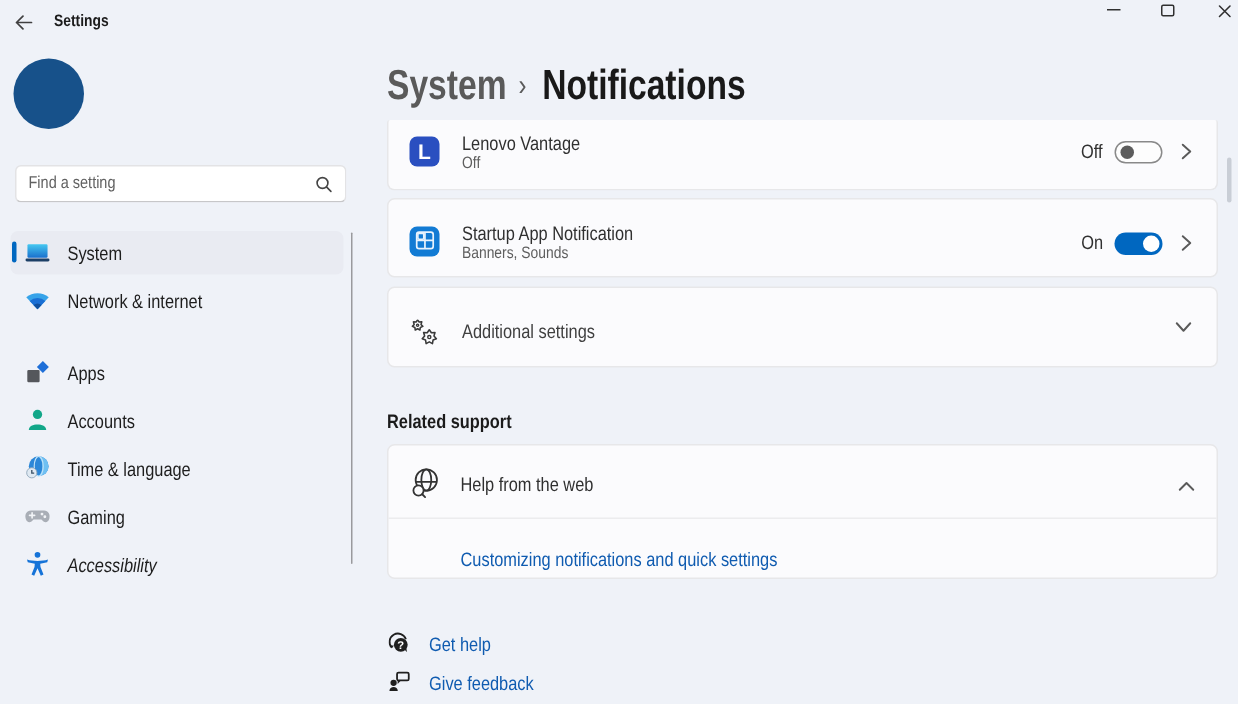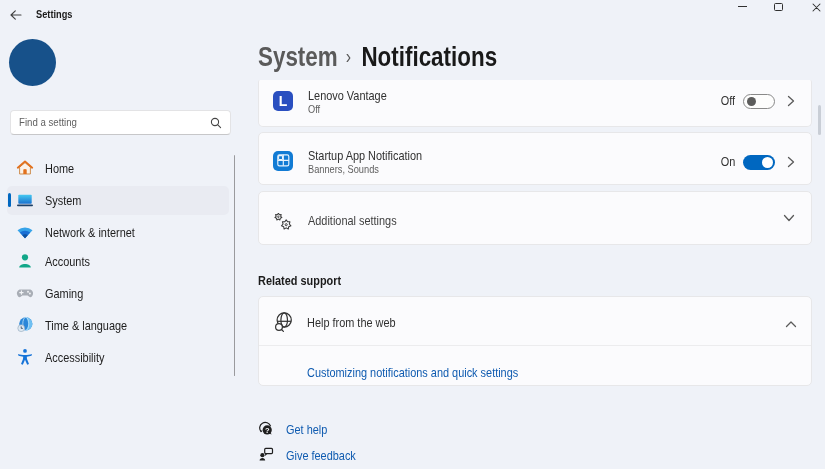--- a/index.html
+++ b/index.html
@@ -27,82 +27,81 @@
 
 <div class="abs" style="left:10px; top:110px; width:221px; height:25px; background:#ffffff; border:1px solid #e3e3e5; border-bottom:1px solid #c7c7c9; border-radius:4px;">
   <div class="abs tx" style="left:8px; top:5px; font-size:11.5px; color:#616161;">Find a setting</div>
   <svg class="abs" style="right:8px; top:6px;" width="12" height="12" viewBox="0 0 12 12">
     <circle cx="5" cy="5" r="3.6" fill="none" stroke="#454545" stroke-width="1.1"></circle>
     <path d="M7.8 7.8 L10.6 10.6" stroke="#454545" stroke-width="1.1" stroke-linecap="round"></path>
   </svg>
 </div>
 
 <div id="nav" class="abs" style="left:7px; top:153.5px; width:222px;">
-  <div style="position:relative; height:29px; margin-bottom:3px; border-radius:5px; ">
-
-    <div style="position:absolute; left:9px; top:5.5px; width:18px; height:18px;"><svg width="18" height="18" viewBox="0 0 18 18">
-          <path d="M3.6 8.2 V15 H14.4 V8.2 L9 3.6 Z" fill="#fbf3ea" stroke="#c9833e" stroke-width="0.9" stroke-linejoin="round"></path>
-          <path d="M1.8 8.7 L9 2.4 L16.2 8.7" fill="none" stroke="#e2711d" stroke-width="1.9" stroke-linejoin="round" stroke-linecap="round"></path>
-          <path d="M7.3 15 V10.5 Q9 9.6 10.7 10.5 V15 Z" fill="#e2711d"></path>
-        </svg></div>
-    <div class="tx" style="position:absolute; left:38px; top:7.5px; font-size:13px; color:#1d1d1d;">Home</div>
-  </div>
   <div style="position:relative; height:29px; margin-bottom:3px; border-radius:5px; background:#e9ebf2;">
     <div style="position:absolute; left:1px; top:7.5px; width:3px; height:14px; border-radius:2px; background:#0067c0;"></div>
     <div style="position:absolute; left:9px; top:5.5px; width:18px; height:18px;"><svg width="18" height="18" viewBox="0 0 18 18">
           <defs>
             <linearGradient id="lg1" x1="0" y1="0" x2="0" y2="1">
               <stop offset="0" stop-color="#45c8f1"></stop>
               <stop offset="1" stop-color="#1a70cd"></stop>
             </linearGradient>
           </defs>
           <rect x="2.3" y="3.8" width="13.4" height="9" rx="0.8" fill="url(#lg1)"></rect>
           <rect x="1" y="13.4" width="16" height="1.9" rx="0.95" fill="#1c3f66"></rect>
         </svg></div>
     <div class="tx" style="position:absolute; left:38px; top:7.5px; font-size:13px; color:#1d1d1d;">System</div>
   </div>
-  <div style="position:relative; height:29px; margin-bottom:0; border-radius:5px; ">
+  <div style="position:relative; height:29px; margin-bottom:19px; border-radius:5px; ">
 
     <div style="position:absolute; left:9px; top:5.5px; width:18px; height:18px;"><svg width="18" height="18" viewBox="0 0 18 18">
           <path d="M1.5 7.2 A11.5 11.5 0 0 1 16.5 7.2 L9 15.2 Z" fill="#36a3e9"></path>
           <path d="M3.8 9.6 A8 8 0 0 1 14.2 9.6 L9 15.2 Z" fill="#1a6fd4"></path>
           <path d="M6.3 12.3 A4.5 4.5 0 0 1 11.7 12.3 L9 15.2 Z" fill="#10509e"></path>
         </svg></div>
     <div class="tx" style="position:absolute; left:38px; top:7.5px; font-size:13px; color:#1d1d1d;">Network &amp; internet</div>
   </div>
   <div style="position:relative; height:29px; margin-bottom:3px; border-radius:5px; ">
 
     <div style="position:absolute; left:9px; top:5.5px; width:18px; height:18px;"><svg width="18" height="18" viewBox="0 0 18 18">
+          <rect x="2.2" y="7.6" width="8.2" height="8.2" rx="0.8" fill="#55575c"></rect>
+          <path d="M12.6 1.6 L16.6 5.6 L12.6 9.6 L8.6 5.6 Z" fill="#1e6fd8"></path>
+        </svg></div>
+    <div class="tx" style="position:absolute; left:38px; top:7.5px; font-size:13px; color:#1d1d1d;">Apps</div>
+  </div>
+  <div style="position:relative; height:29px; margin-bottom:3px; border-radius:5px; ">
+
+    <div style="position:absolute; left:9px; top:5.5px; width:18px; height:18px;"><svg width="18" height="18" viewBox="0 0 18 18">
           <circle cx="9" cy="5.3" r="3.1" fill="#12a789"></circle>
           <path d="M3.2 15.6 C3.2 10.8 14.8 10.8 14.8 15.6 Z" fill="#12a789"></path>
         </svg></div>
     <div class="tx" style="position:absolute; left:38px; top:7.5px; font-size:13px; color:#1d1d1d;">Accounts</div>
-  </div>
-  <div style="position:relative; height:29px; margin-bottom:3px; border-radius:5px; ">
-
-    <div style="position:absolute; left:9px; top:5.5px; width:18px; height:18px;"><svg width="18" height="18" viewBox="0 0 18 18">
-          <path d="M4.6 5.4 H13.4 C16.2 5.4 17.6 8 16.9 10.6 C16.3 13 14.4 13.8 13 12.6 L11.6 11.4 H6.4 L5 12.6 C3.6 13.8 1.7 13 1.1 10.6 C0.4 8 1.8 5.4 4.6 5.4 Z" fill="#a9aeb6"></path>
-          <path d="M5.4 6.9 V10.3 M3.7 8.6 H7.1" stroke="#f2f4f7" stroke-width="1.1" stroke-linecap="round"></path>
-          <circle cx="12" cy="7.7" r="0.95" fill="#f2f4f7"></circle>
-          <circle cx="13.9" cy="9.5" r="0.95" fill="#f2f4f7"></circle>
-        </svg></div>
-    <div class="tx" style="position:absolute; left:38px; top:7.5px; font-size:13px; color:#1d1d1d;">Gaming</div>
   </div>
   <div style="position:relative; height:29px; margin-bottom:3px; border-radius:5px; ">
 
     <div style="position:absolute; left:9px; top:5.5px; width:18px; height:18px;"><svg width="18" height="18" viewBox="0 0 18 18">
           <circle cx="9.8" cy="7.8" r="6.6" fill="#2b87d8"></circle>
           <path d="M9.8 1.2 a6.6 6.6 0 0 1 0 13.2 a10 10 0 0 0 0 -13.2" fill="#6fc0f2"></path>
           <ellipse cx="9.8" cy="7.8" rx="3" ry="6.6" fill="none" stroke="#bfe2f8" stroke-width="0.8"></ellipse>
           <circle cx="5.2" cy="12.2" r="3.4" fill="#dfe9f2" stroke="#8fa6ba" stroke-width="0.6"></circle>
           <path d="M5.2 10.4 V12.4 H6.8" stroke="#3a5166" stroke-width="0.9" fill="none"></path>
         </svg></div>
     <div class="tx" style="position:absolute; left:38px; top:7.5px; font-size:13px; color:#1d1d1d;">Time &amp; language</div>
   </div>
-  <div style="position:relative; height:29px; margin-bottom:15px; border-radius:5px; ">
+  <div style="position:relative; height:29px; margin-bottom:3px; border-radius:5px; ">
+
+    <div style="position:absolute; left:9px; top:5.5px; width:18px; height:18px;"><svg width="18" height="18" viewBox="0 0 18 18">
+          <path d="M4.6 5.4 H13.4 C16.2 5.4 17.6 8 16.9 10.6 C16.3 13 14.4 13.8 13 12.6 L11.6 11.4 H6.4 L5 12.6 C3.6 13.8 1.7 13 1.1 10.6 C0.4 8 1.8 5.4 4.6 5.4 Z" fill="#a9aeb6"></path>
+          <path d="M5.4 6.9 V10.3 M3.7 8.6 H7.1" stroke="#f2f4f7" stroke-width="1.1" stroke-linecap="round"></path>
+          <circle cx="12" cy="7.7" r="0.95" fill="#f2f4f7"></circle>
+          <circle cx="13.9" cy="9.5" r="0.95" fill="#f2f4f7"></circle>
+        </svg></div>
+    <div class="tx" style="position:absolute; left:38px; top:7.5px; font-size:13px; color:#1d1d1d;">Gaming</div>
+  </div>
+  <div style="position:relative; height:29px; margin-bottom:15px; border-radius:5px;font-style:italic; ">
 
     <div style="position:absolute; left:9px; top:5.5px; width:18px; height:18px;"><svg width="18" height="18" viewBox="0 0 18 18">
           <circle cx="9" cy="2.9" r="1.9" fill="#1573d8"></circle>
           <path d="M2 6 C6 7.3 12 7.3 16 6 L15.5 7.8 L10.8 8.8 L11 11 L13 16 L11.2 16.8 L9 11.8 L6.8 16.8 L5 16 L7 11 L7.2 8.8 L2.5 7.8 Z" fill="#1573d8"></path>
         </svg></div>
     <div class="tx" style="position:absolute; left:38px; top:7.5px; font-size:13px; color:#1d1d1d;">Accessibility</div>
   </div>
   </div>
 
 <div class="abs" style="left:233.5px; top:155px; width:1.5px; height:221px; background:#9a9a9d; border-radius:1px;"></div>

